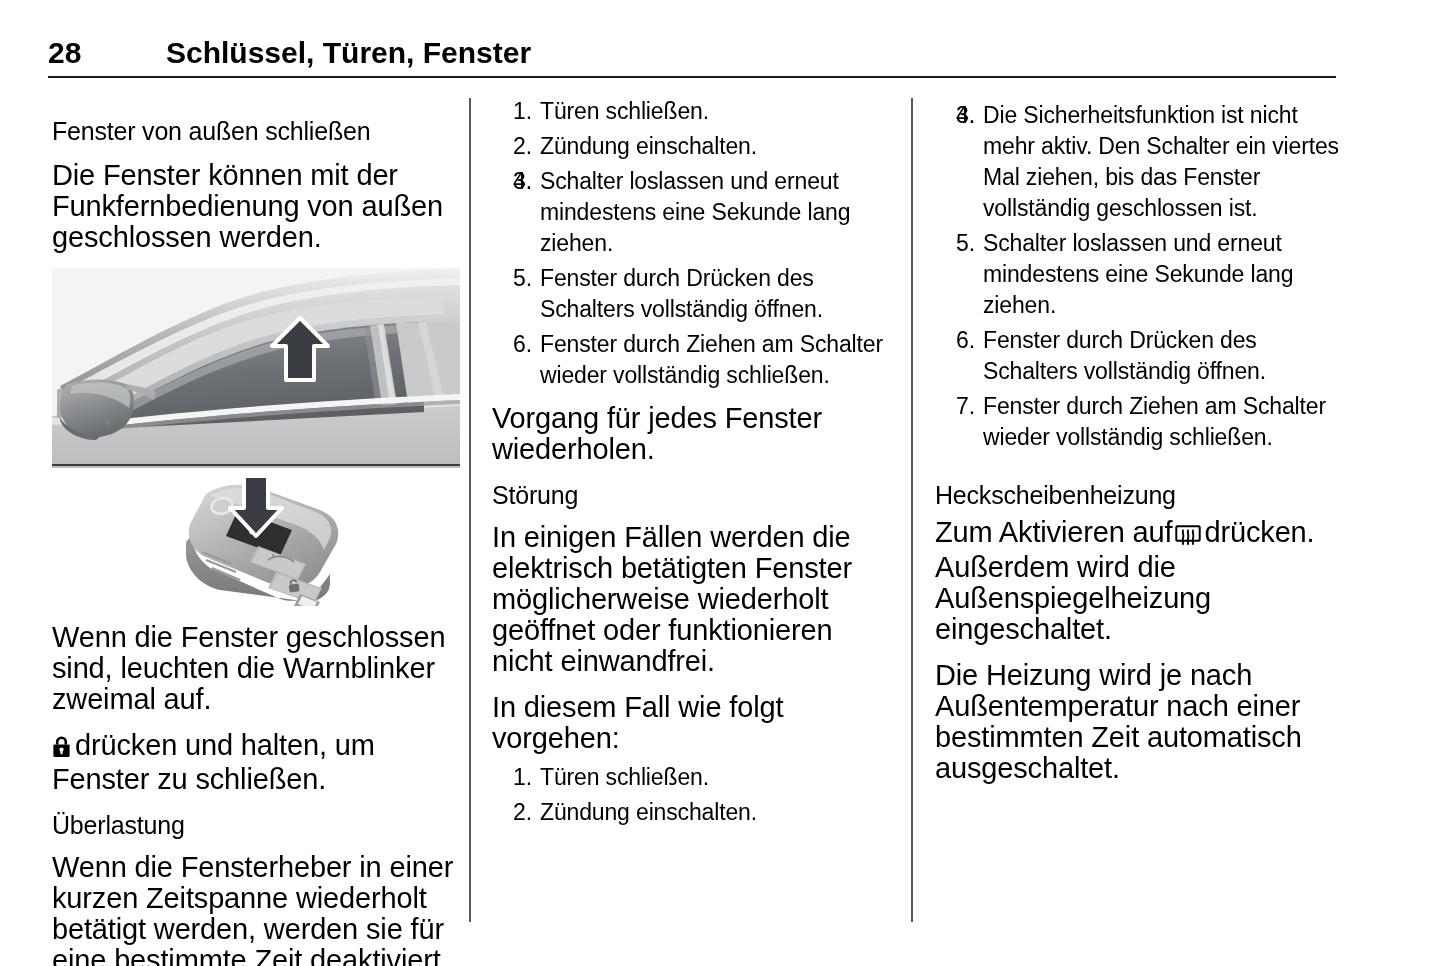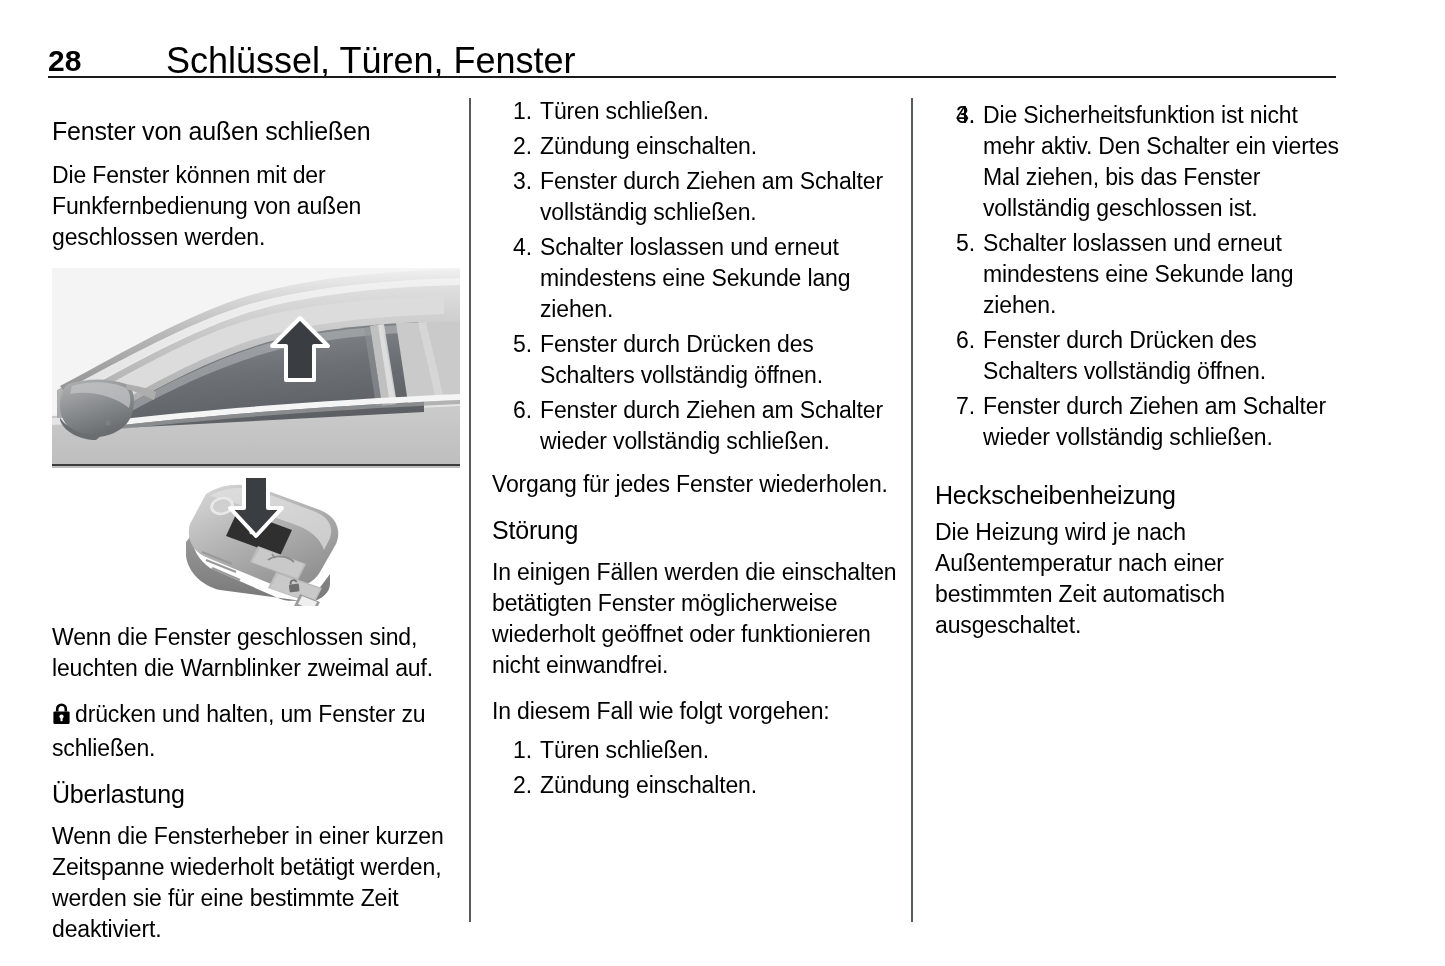--- a/index.html
+++ b/index.html
@@ -25,33 +25,33 @@
   }
 
   
   .page-header {
     position: absolute;
     left: 48px;
     top: 36px;
     width: 1288px;
     height: 42px;
     display: flex;
-    align-items: flex-end;
+    align-items: flex-start;
   }
   .page-number {
     font-size: 30px;
     font-weight: bold;
     letter-spacing: 0px;
     line-height: 34px;
     width: 118px;
     flex: none;
   }
   .header-title {
-    font-size: 36px;
-    font-weight: normal;
+    font-size: 30px;
+    font-weight: bold;
     line-height: 34px;
   }
   .header-rule {
     position: absolute;
     left: 48px;
     top: 76px;
     width: 1288px;
     height: 2px;
     background: #1b1b1b;
   }
@@ -88,21 +88,21 @@
     font-size: 25px;
     font-weight: normal;
     line-height: 31px;
     margin: 0 0 13px 0;
     letter-spacing: -0.2px;
   }
   h2.section-title.tight {
     margin-bottom: 11px;
   }
   p.body-text {
-    font-size: 23px;
+    font-size: 29px;
     line-height: 31px;
     margin: 0 0 15px 0;
     letter-spacing: -0.15px;
   }
   p.body-text.lead {
     margin-bottom: 8px;
   }
   p.body-text:last-child { margin-bottom: 0; }
 
   ol.steps {
@@ -353,41 +353,40 @@
         <li>
           <span class="num">1.</span>
           <span>Türen schließen.</span>
         </li>
         <li>
           <span class="num">2.</span>
           <span>Zündung einschalten.</span>
         </li>
         <li>
           <span class="num">3.</span>
-          <span>Fenster durch Ziehen am Schalter vollständig schließen.</span>
         </li>
         <li>
           <span class="num">4.</span>
           <span>Schalter loslassen und erneut mindestens eine Sekunde lang ziehen.</span>
         </li>
         <li>
           <span class="num">5.</span>
           <span>Fenster durch Drücken des Schalters vollständig öffnen.</span>
         </li>
         <li>
           <span class="num">6.</span>
           <span>Fenster durch Ziehen am Schalter wieder vollständig schließen.</span>
         </li>
       </ol>
 
       <p class="body-text">Vorgang für jedes Fenster wiederholen.</p>
 
       <h2 class="section-title tight">Störung</h2>
 
-      <p class="body-text">In einigen Fällen werden die einschalten betätigten Fenster möglicherweise wiederholt geöffnet oder funktionieren nicht einwandfrei.</p>
+      <p class="body-text">In einigen Fällen werden die elektrisch betätigten Fenster möglicherweise wiederholt geöffnet oder funktionieren nicht einwandfrei.</p>
 
       <p class="body-text lead">In diesem Fall wie folgt vorgehen:</p>
 
       <ol class="steps">
         <li>
           <span class="num">1.</span>
           <span>Türen schließen.</span>
         </li>
         <li>
           <span class="num">2.</span>
@@ -415,18 +414,28 @@
           <span>Fenster durch Drücken des Schalters vollständig öffnen.</span>
         </li>
         <li>
           <span class="num">7.</span>
           <span>Fenster durch Ziehen am Schalter wieder vollständig schließen.</span>
         </li>
       </ol>
 
       <h2 class="section-title tight" style="margin-top:27px;margin-bottom:6px;">Heckscheibenheizung</h2>
 
+      <p class="body-text">
+        <span>Zum Aktivieren auf</span><span class="inline-icon defrost">
+          <svg width="26" height="21" viewBox="0 0 26 21">
+            <rect x="1.3" y="1.3" width="23.4" height="14.4" rx="1" fill="none" stroke="#000000" stroke-width="2"></rect>
+            <path d="M8 5.5 C7 8 9.2 10.2 8.2 12.4 C7.4 14.3 8 16.4 8 19" fill="none" stroke="#000000" stroke-width="1.9" stroke-linecap="round"></path>
+            <path d="M13 5.5 C12 8 14.2 10.2 13.2 12.4 C12.4 14.3 13 16.4 13 19" fill="none" stroke="#000000" stroke-width="1.9" stroke-linecap="round"></path>
+            <path d="M18 5.5 C17 8 19.2 10.2 18.2 12.4 C17.4 14.3 18 16.4 18 19" fill="none" stroke="#000000" stroke-width="1.9" stroke-linecap="round"></path>
+          </svg>
+        </span><span>drücken. Außerdem wird die Außenspiegelheizung eingeschaltet.</span>
+      </p>
 
       <p class="body-text">Die Heizung wird je nach Außentemperatur nach einer bestimmten Zeit automatisch ausgeschaltet.</p>
     </div>
 
   </div>
 </div>
 
 </body></html>

